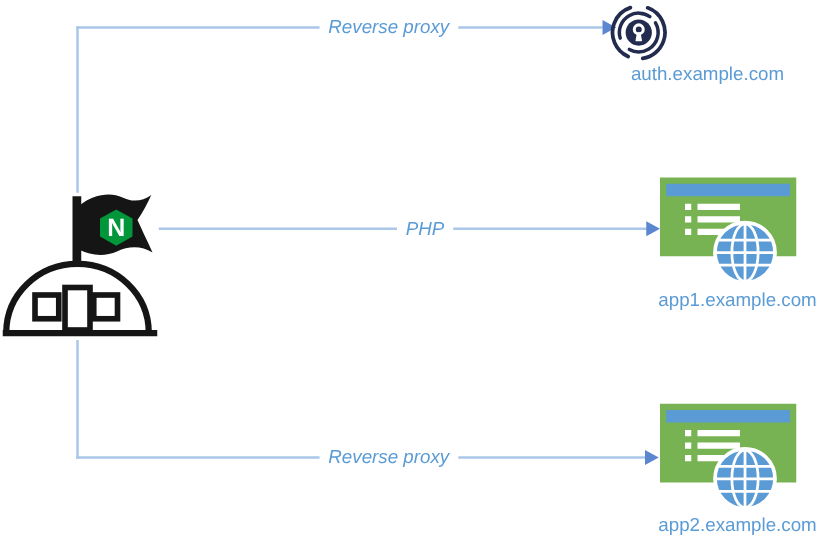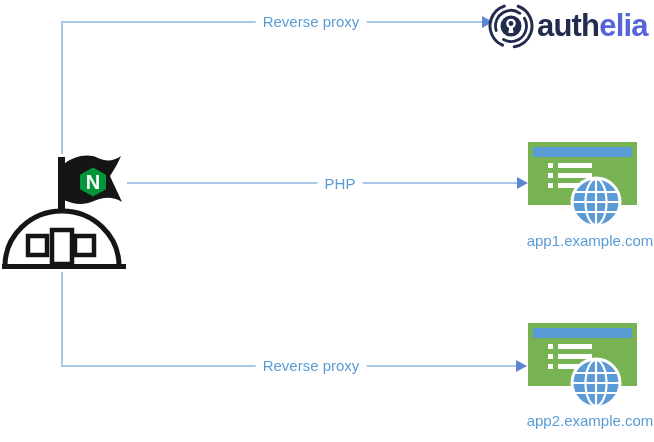--- a/index.html
+++ b/index.html
@@ -24,21 +24,21 @@
   .canvas{position:absolute;inset:0;}
   .hline,.vline{position:absolute;background:var(--connector-line);}
   .arrowhead{
     position:absolute;width:0;height:0;
     border-top:6px solid transparent;border-bottom:6px solid transparent;
     border-left:11px solid var(--arrowhead);
   }
   .edge-label{
     position:absolute;transform:translate(-50%,-50%);
     background:#ffffff;padding:0 7px;white-space:nowrap;
-    color:var(--label-text);font-size:15px;line-height:18px;
+    color:var(--label-text);font-size:15px;line-height:18px;font-style:italic;
   }
   .domain-label{
     position:absolute;text-align:center;white-space:nowrap;
     color:var(--domain-text);font-size:15px;line-height:16px;
   }
   .node-svg{position:absolute;display:block;}
   .authelia-wordmark{
     position:absolute;left:537px;top:6px;height:40px;line-height:40px;
     font-size:31px;font-weight:bold;letter-spacing:-0.8px;white-space:nowrap;
   }
@@ -86,23 +86,21 @@
 
   <svg class="node-svg" style="left:487px;top:2px;" width="48" height="48" viewBox="0 0 48 48">
     <g fill="none" stroke-linecap="round">
       <circle cx="24" cy="24" r="21" stroke="var(--authelia-dark)" stroke-width="3" stroke-dasharray="55 12 50 15" transform="rotate(-70 24 24)"></circle>
       <circle cx="24" cy="24" r="15.5" stroke="var(--authelia-dark)" stroke-width="2.8" stroke-dasharray="40 12 38 10" transform="rotate(-30 24 24)"></circle>
     </g>
     <circle cx="24" cy="24" r="10.5" fill="var(--authelia-dark)"></circle>
     <circle cx="24" cy="21.5" r="3.6" fill="none" stroke="#ffffff" stroke-width="2.4"></circle>
     <path d="M23,24.5 h2 l1.1,6 h-4.2 z" fill="#ffffff" stroke="#ffffff" stroke-width="1" stroke-linejoin="round"></path>
   </svg>
-  <div class="authelia-wordmark">
-    <span class="wm-dark">auth</span><span class="wm-light">elia</span>
-  </div>
+  <div class="domain-label" style="left:500px;top:52px;width:132px;">auth.example.com</div>
 
   <svg class="node-svg" style="left:524px;top:138px;" width="116" height="96" viewBox="0 0 116 96">
     <rect x="4" y="4" width="109" height="63" fill="var(--app-green)"></rect>
     <rect x="9" y="9" width="99" height="10" fill="var(--app-titlebar-blue)"></rect>
     <g fill="#ffffff">
       <rect x="24" y="25" width="5" height="5"></rect>
         <rect x="34" y="25" width="34" height="5"></rect>
       <rect x="24" y="35" width="5" height="5"></rect>
         <rect x="34" y="35" width="34" height="5"></rect>
       <rect x="24" y="45" width="5" height="5"></rect>

